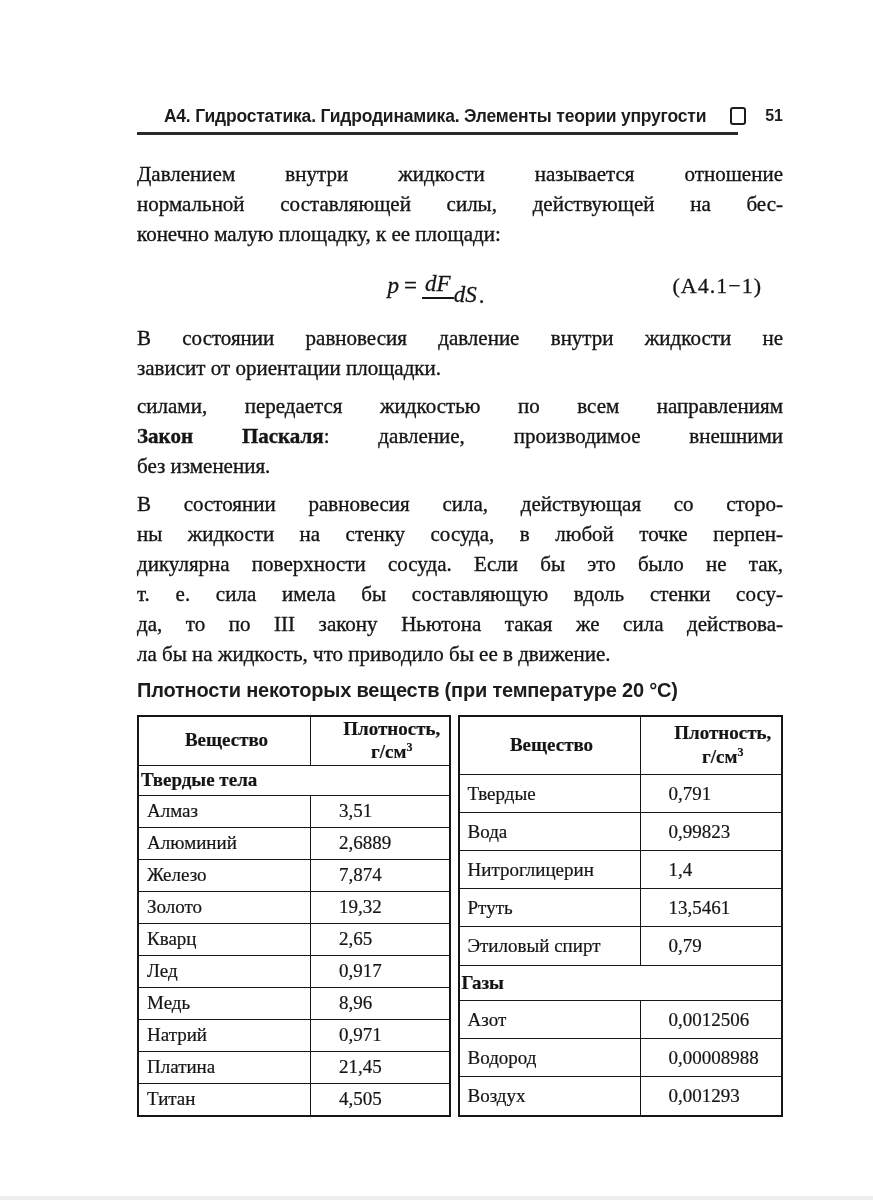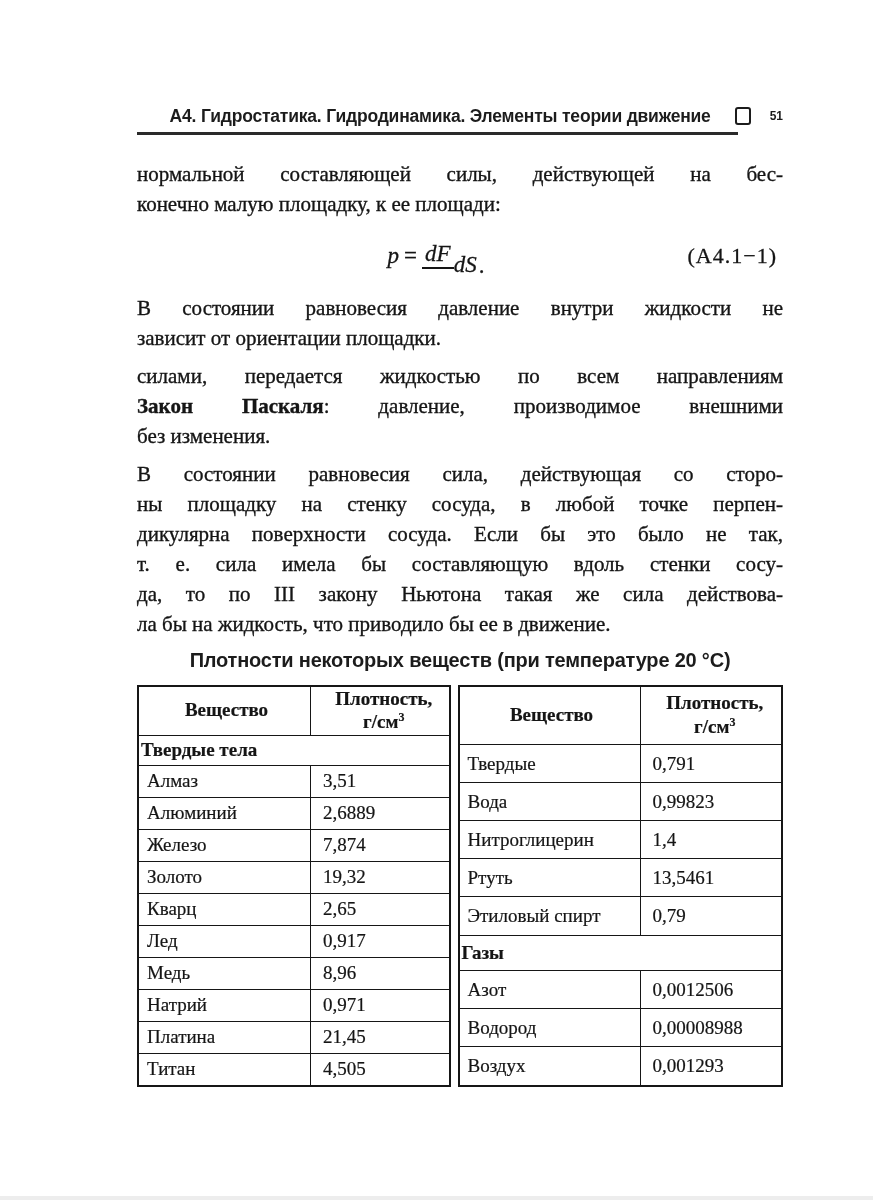--- a/index.html
+++ b/index.html
@@ -16,21 +16,21 @@
   .header-row{
     display:flex;align-items:center;justify-content:flex-end;
     font-family:"Liberation Sans", sans-serif;font-weight:bold;
     font-size:17.5px;letter-spacing:-0.2px;color:#1c1c1c;height:24px;
   }
   .header-box{
     display:inline-block;width:12px;height:14px;
     border:2.2px solid #1c1c1c;border-radius:3px;
     margin-left:24px;margin-right:19px;flex:0 0 auto;
   }
-  .header-page{font-size:12px;letter-spacing:0;}
+  .header-page{font-size:16px;letter-spacing:0;}
   .header-rule{height:2.6px;background:#2a2a2a;width:601px;margin-top:4px;}
 
   
   .bodytext{margin-top:24px;font-size:21px;line-height:30px;
     -webkit-text-stroke:0.35px #151515;}
   .para{margin:0 0 8px 0;}
   .jline{text-align:justify;text-align-last:justify;}
   .jline.lastline{text-align-last:left;}
   .para b{font-weight:bold;}
 
@@ -42,26 +42,26 @@
   .formula-math{
     display:inline-flex;align-items:center;font-size:23px;
     transform:translateX(-24px);
   }
   .f-lhs{font-style:italic;}
   .f-rel{font-style:normal;margin:0 5px;}
   .frac{display:inline-flex;flex-direction:row;align-items:center;font-style:italic;}
   .frac .num{border-bottom:2.2px solid #151515;padding:0 3px 1px 3px;line-height:1.05;}
   .frac .den{padding-top:18px;line-height:1.05;}
   .f-period{font-style:normal;align-self:flex-end;margin-left:2px;line-height:1;}
-  .eq-number{position:absolute;right:6px;top:50%;transform:translateY(-50%);
+  .eq-number{position:absolute;right:21px;top:50%;transform:translateY(-50%);
     font-size:22px;letter-spacing:1px;font-family:Liberation Serif, serif;}
 
   
   .table-title{
-    margin-top:10px;text-align:center;
+    margin-top:10px;text-align:left;
     font-family:"Liberation Sans", sans-serif;font-weight:bold;font-size:20px;
     color:#1c1c1c;letter-spacing:-0.2px;
   }
 
   
   .tables{display:flex;gap:7px;margin-top:13px;-webkit-text-stroke:0.2px #151515;}
   table.den{border-collapse:collapse;table-layout:fixed;}
   table.den td{border:1.6px solid #161616;font-size:19px;vertical-align:middle;}
   table.den{border:2.6px solid #161616;}
   table.t-left{width:314px;}
@@ -69,37 +69,38 @@
   table.t-left td.c-name{width:159px;}
   table.t-right td.c-name{width:168px;}
   td.colhead{
     text-align:center;font-weight:bold;height:50px;line-height:1.18;padding:2px 2px;
   }
   td.colhead sup{font-size:12px;}
   td.section{
     text-align:left;font-weight:bold;height:27px;padding:1px 2px;
   }
   td.c-name{padding:1px 4px 1px 8px;height:29px;}
-  td.c-val{padding:1px 4px 1px 12px;height:29px;}
+  td.c-val{padding:1px 4px 1px 28px;height:29px;}
 </style>
 </head>
 <body>
 
 <div class="page">
   <div class="content">
 
     <div class="header-row">
-      <span class="header-title">А4. Гидростатика. Гидродинамика. Элементы теории движение</span>
+      <span class="header-title">А4. Гидростатика. Гидродинамика. Элементы теории упругости</span>
       <span class="header-box"></span>
       <span class="header-page">51</span>
     </div>
     <div class="header-rule"></div>
 
     <div class="bodytext">
       <div class="para">
+          <div class="jline">Давлением внутри жидкости называется отношение</div>
           <div class="jline">нормальной составляющей силы, действующей на бес-</div>
           <div class="jline lastline">конечно малую площадку, к ее площади:</div>
         </div>
 
       <div class="formula-row">
         <span class="formula-math">
           <span class="f-lhs">p</span>
           <span class="f-rel">=</span>
           <span class="frac">
             <span class="num">dF</span>
@@ -114,21 +115,21 @@
           <div class="jline">В состоянии равновесия давление внутри жидкости не</div>
           <div class="jline lastline">зависит от ориентации площадки.</div>
         </div>
       <div class="para">
           <div class="jline">силами, передается жидкостью по всем направлениям</div>
           <div class="jline"><b>Закон Паскаля</b>: давление, производимое внешними</div>
           <div class="jline lastline">без изменения.</div>
         </div>
       <div class="para">
           <div class="jline">В состоянии равновесия сила, действующая со сторо-</div>
-          <div class="jline">ны площадку на стенку сосуда, в любой точке перпен-</div>
+          <div class="jline">ны жидкости на стенку сосуда, в любой точке перпен-</div>
           <div class="jline">дикулярна поверхности сосуда. Если бы это было не так,</div>
           <div class="jline">т. е. сила имела бы составляющую вдоль стенки сосу-</div>
           <div class="jline">да, то по III закону Ньютона такая же сила действова-</div>
           <div class="jline lastline">ла бы на жидкость, что приводило бы ее в движение.</div>
         </div>
     </div>
 
     <div class="table-title">Плотности некоторых веществ (при температуре 20 °С)</div>
 
     <div class="tables">

